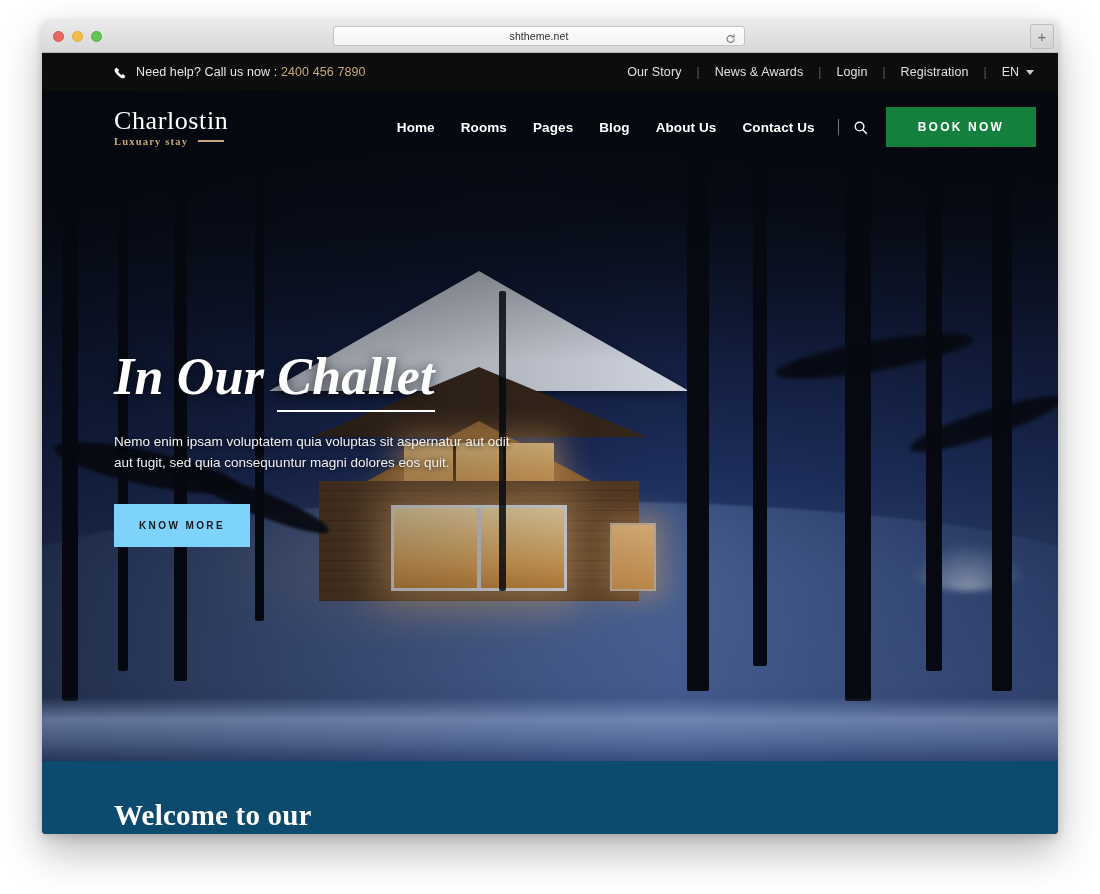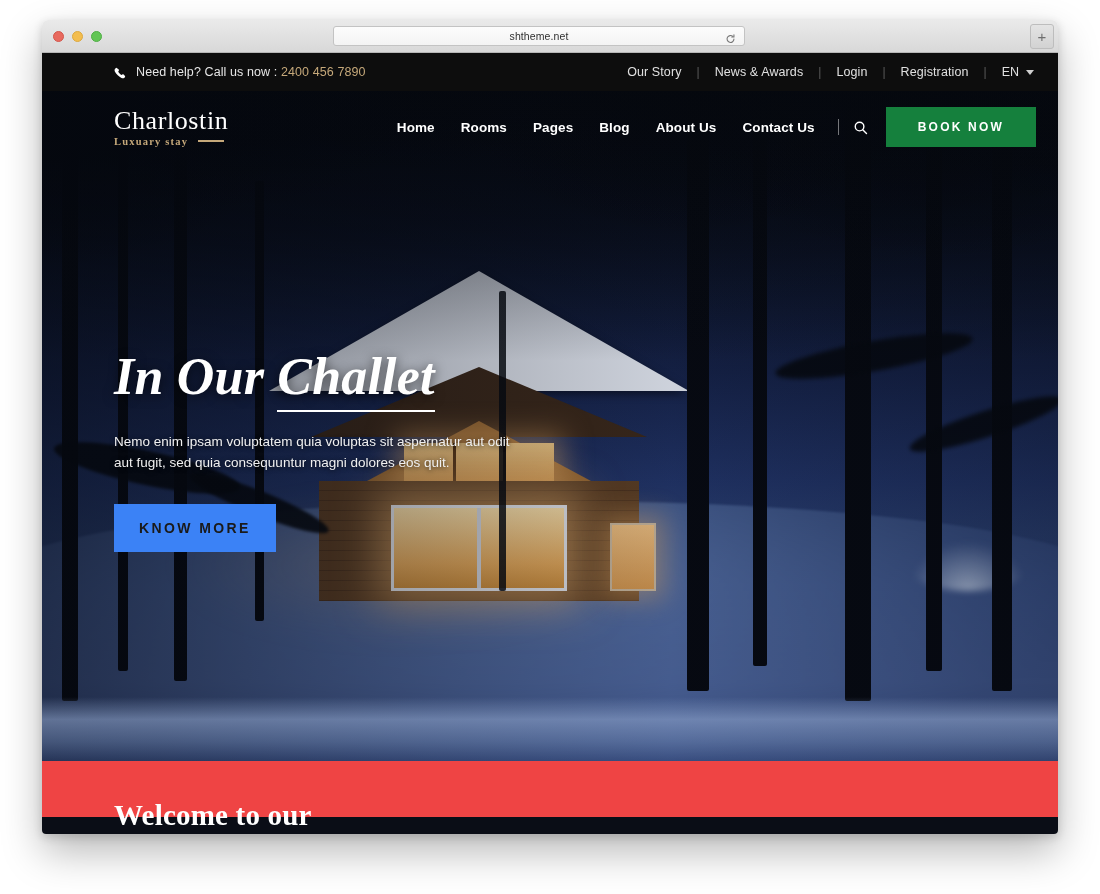--- a/index.html
+++ b/index.html
@@ -427,39 +427,39 @@
     margin-top: 28px;
     font-size: 13.5px;
     line-height: 1.5;
     color: #f0f0f0;
     max-width: 410px;
     text-shadow: 0 1px 5px rgba(0,0,0,.75);
   }
   .know-more-btn {
     display: inline-block;
     margin-top: 31px;
-    background: #3b82f6;
+    background: #7dd3fc;
     color: #1a1a1a;
     border: none;
     font-family: "Liberation Sans", sans-serif;
-    font-size: 14px;
+    font-size: 10px;
     font-weight: bold;
     letter-spacing: 2.4px;
     padding: 16px 25px;
     cursor: pointer;
   }
 
   
   .welcome-section {
     position: absolute;
     left: 0;
     top: 708px;
     width: 100%;
-    height: 56px;
-    background: #ef4444;
+    height: 73px;
+    background: #0c4a6e;
     padding: 38px 72px 0 72px;
     z-index: 3;
   }
   .welcome-title {
     font-family: "Liberation Serif", serif;
     font-weight: bold;
     font-size: 29px;
     line-height: 1.12;
     color: #ffffff;
     letter-spacing: .2px;

